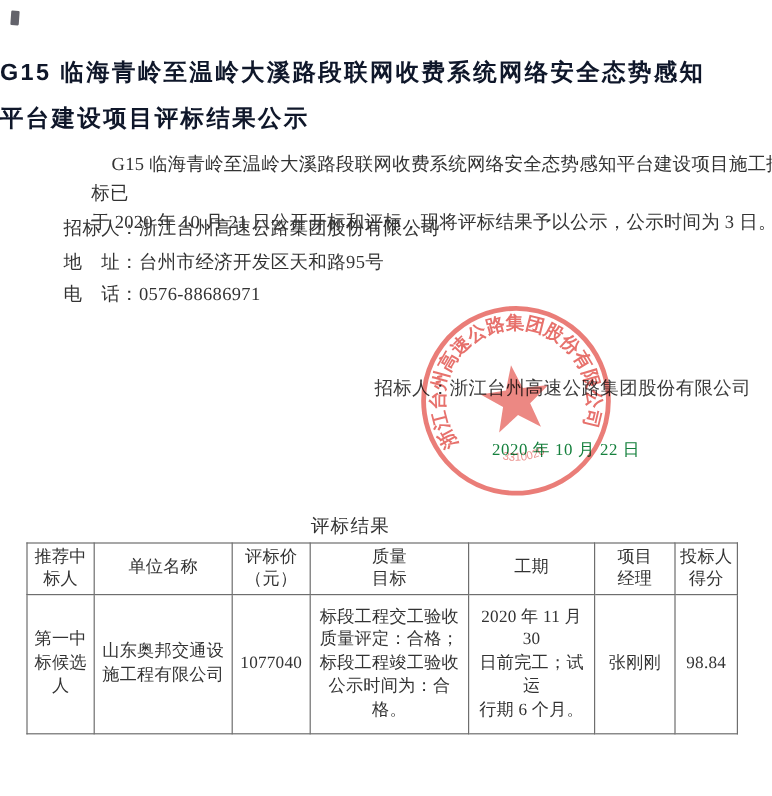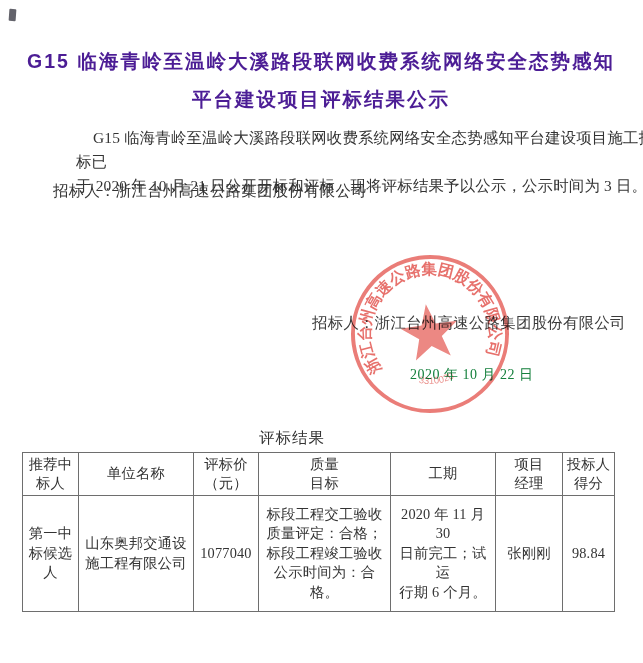--- a/index.html
+++ b/index.html
@@ -10,23 +10,23 @@
     font-family:"Liberation Serif","DejaVu Serif",serif;
     color:#333;
     overflow:hidden;
   }
   .scan-artifact{
     position:absolute;left:9px;top:9px;width:7px;height:12px;
     background:#63636b;transform:rotate(4deg);border-radius:1px;
   }
   .doc-title{
     position:absolute;left:0;top:42px;width:642px;
-    text-align:center;
+    text-align:left;
     font-family:"Liberation Sans","DejaVu Sans",sans-serif;
-    font-weight:bold;font-size:19.5px;letter-spacing:2px;color:#4c1d95;
+    font-weight:bold;font-size:19.5px;letter-spacing:2px;color:#0f172a;
     line-height:38px;
   }
   .intro{
     position:absolute;left:32px;top:126px;width:580px;
     font-size:15.4px;line-height:24px;color:#333;
     white-space:pre-line;text-indent:17px;letter-spacing:0.2px;margin-left:44px;
   }
   .contact-block{
     position:absolute;left:53px;top:181px;width:560px;
     font-size:15.4px;color:#333;letter-spacing:0.3px;
@@ -76,20 +76,22 @@
 <div class="doc-title">
   <div>G15 临海青岭至温岭大溪路段联网收费系统网络安全态势感知</div>
   <div>平台建设项目评标结果公示</div>
 </div>
 
 <div class="intro">G15 临海青岭至温岭大溪路段联网收费系统网络安全态势感知平台建设项目施工招标已
 于 2020 年 10 月 21 日公开开标和评标，现将评标结果予以公示，公示时间为 3 日。</div>
 
 <div class="contact-block">
   <div class="contact-line">招标人：浙江台州高速公路集团股份有限公司</div>
+  <div class="contact-line">地　址：台州市经济开发区天和路95号</div>
+  <div class="contact-line">电　话：0576-88686971</div>
 </div>
 
 <div class="sign-tenderer">招标人：浙江台州高速公路集团股份有限公司</div>
 <div class="sign-date">2020 年 10 月 22 日</div>
 
 <svg class="seal" viewBox="0 0 164 164" xmlns="http://www.w3.org/2000/svg">
   <defs>
     <path id="sealArcTop" d="M 30,112 A 60 60 0 1 1 134,112" fill="none"></path>
     <path id="sealArcBottom" d="M 38.7,107 A 50 50 0 0 0 125.3,107" fill="none"></path>
   </defs>

